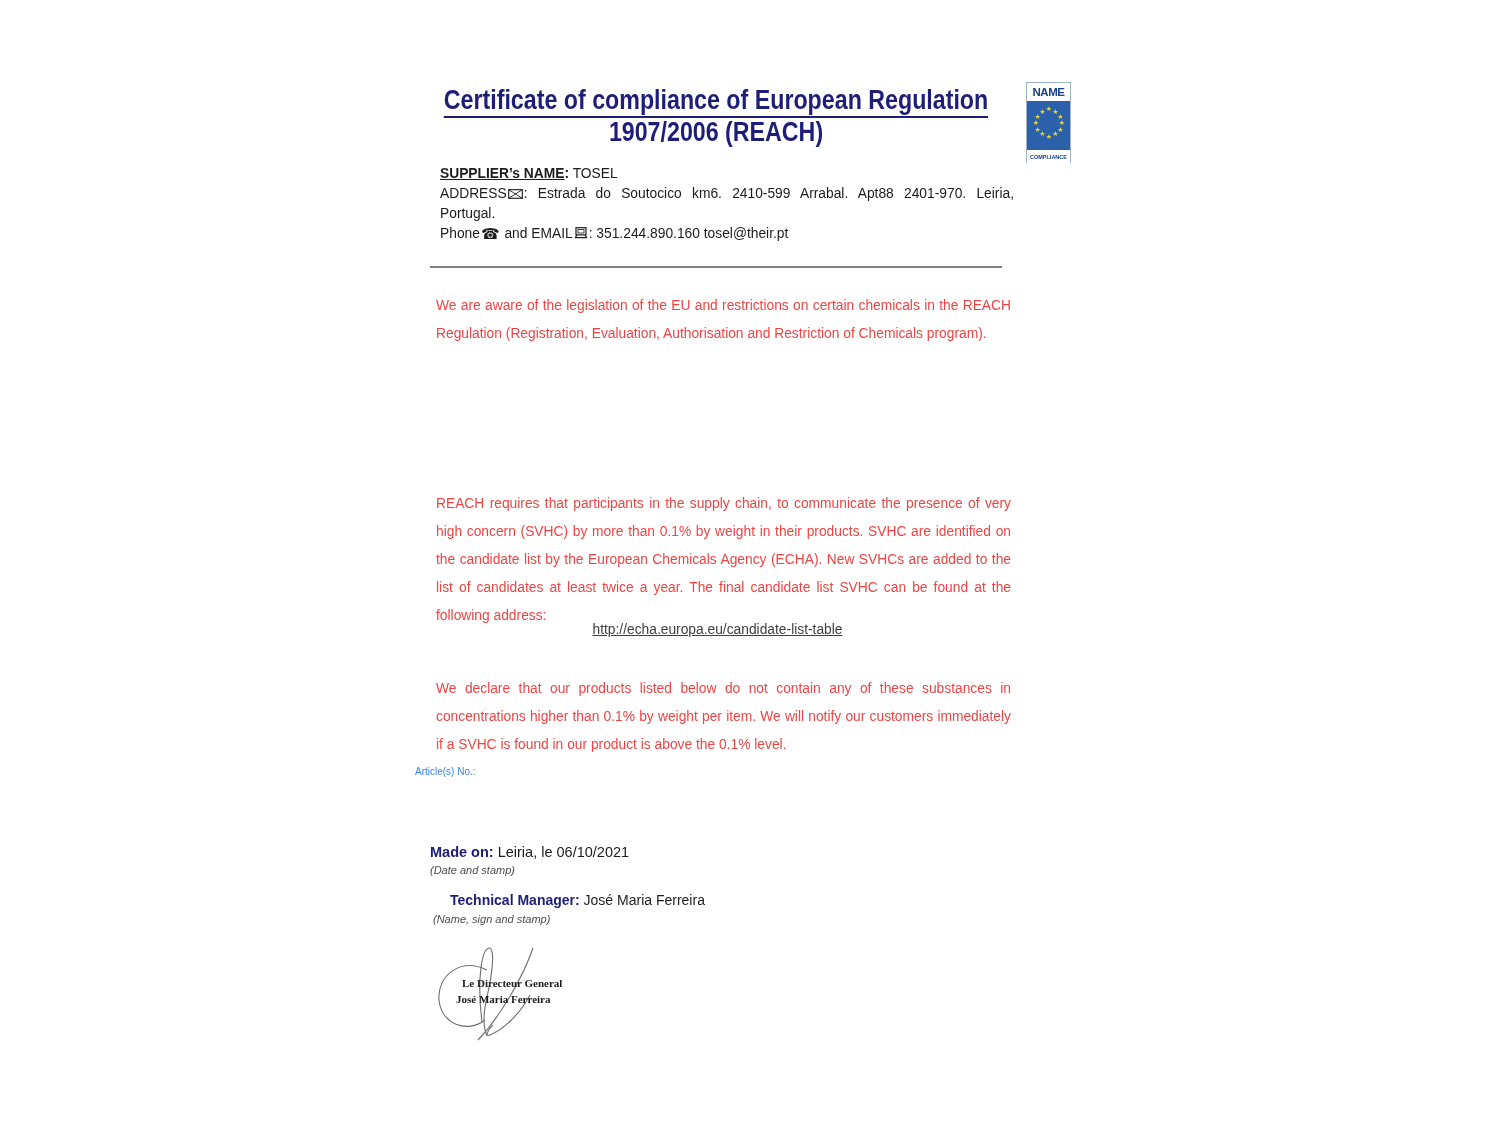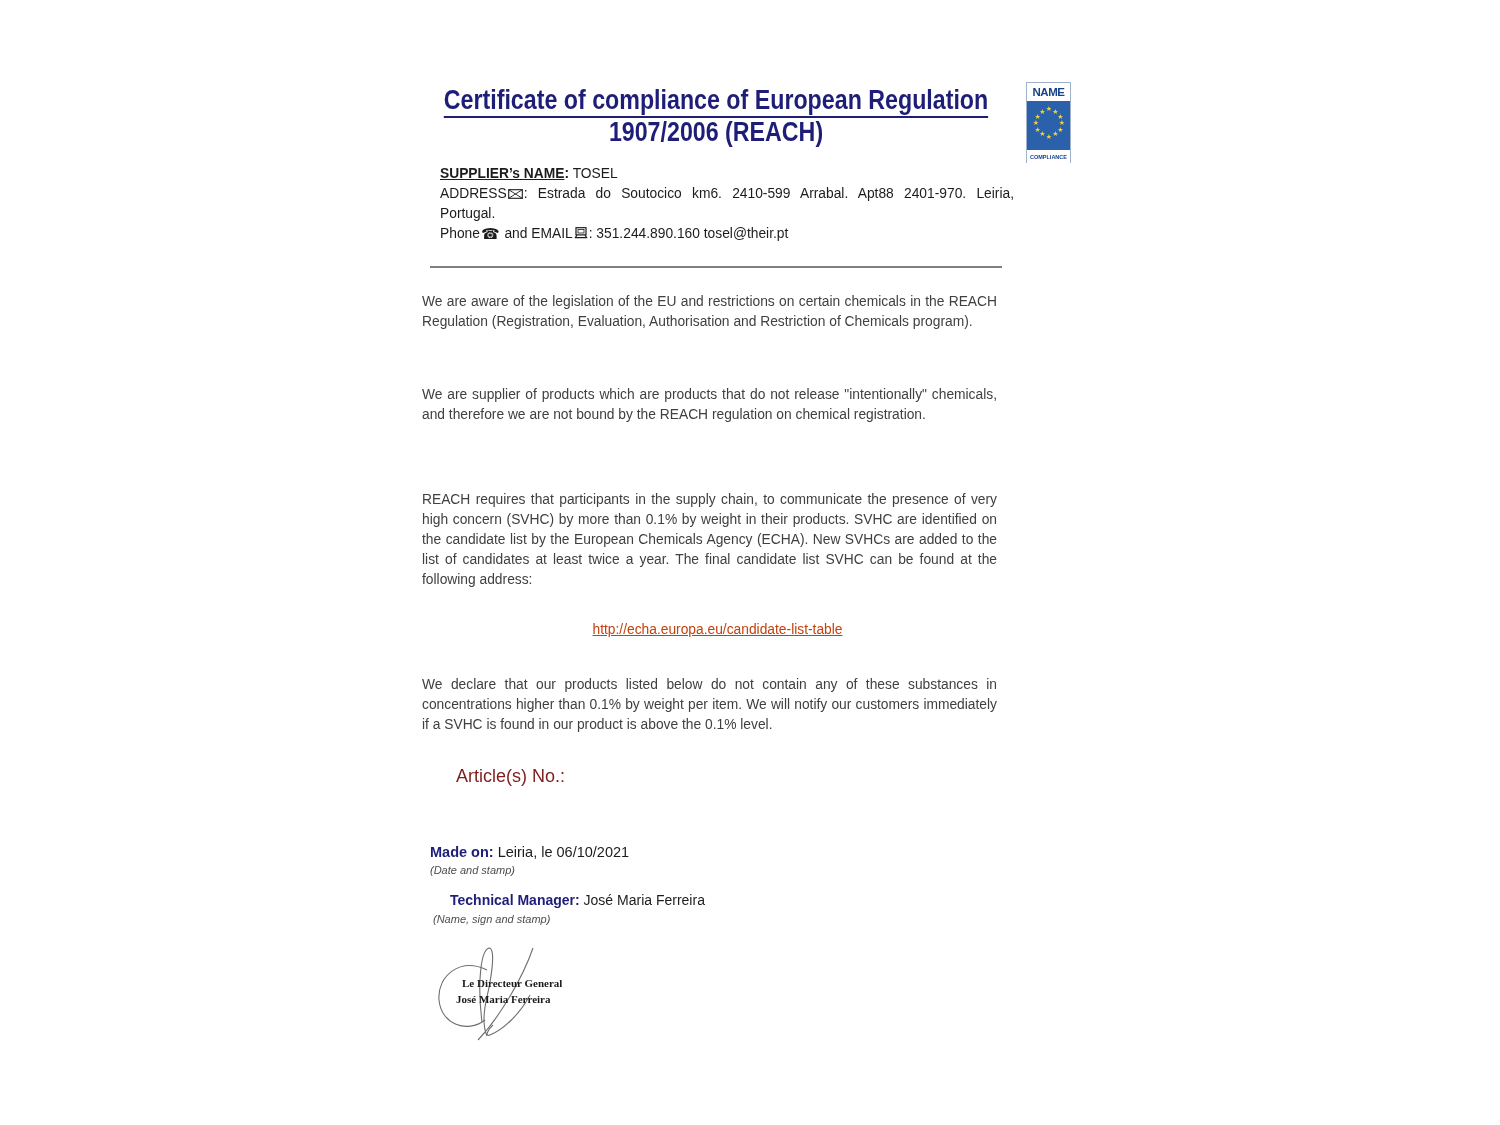--- a/index.html
+++ b/index.html
@@ -30,31 +30,31 @@
   .supplier{position:absolute;left:440px;top:164px;width:574px;font-size:13.8px;
             line-height:20px;color:#1c1c1c;text-align:justify;}
   .supplier .b{font-weight:bold;}
   .supplier .u{text-decoration:underline;}
   .icon-inline{display:inline-block;vertical-align:-1px;margin:0 1px;}
 
   
   .sep{position:absolute;left:430px;top:266px;width:572px;height:2px;background:#7f7f7f;}
 
   
-  .para{position:absolute;left:422px;width:575px;font-size:13.8px;line-height:20px;
-        color:#404040;text-align:justify;}
+  .para{position:absolute;left:436px;width:575px;font-size:13.8px;line-height:28px;
+        color:#ef4444;text-align:justify;}
   .p1{top:292px;}
   .p2{top:385px;}
   .p3{top:490px;}
   .p4{top:675px;}
 
   .linkline{position:absolute;left:430px;top:620px;width:575px;text-align:center;}
-  .linkline a{color:#c2410c;font-size:13.8px;text-decoration:underline;cursor:pointer;}
+  .linkline a{color:#404040;font-size:13.8px;text-decoration:underline;cursor:pointer;}
 
-  .article{position:absolute;left:456px;top:766px;font-size:18px;color:#7f1d1d;}
+  .article{position:absolute;left:415px;top:766px;font-size:10px;color:#3b82f6;}
 
   
   .made-on{position:absolute;left:430px;top:844px;font-size:14.5px;color:#1c1c1c;}
   .tech-mgr{position:absolute;left:450px;top:892px;font-size:14px;color:#1c1c1c;}
   .navy-b{font-weight:bold;color:#1e1e78;}
   .ital{}
   .caption{position:absolute;font-size:11px;font-style:italic;color:#4d4d4d;}
   .cap1{left:430px;top:864px;}
   .cap2{left:433px;top:913px;}
 
@@ -101,21 +101,20 @@
     <span>Phone</span><span class="icon-inline" style="font-size:15px;">☎</span><span> and EMAIL</span><svg class="icon-inline" width="14" height="12" viewBox="0 0 14 12">
         <rect x="2" y="0.7" width="10" height="7.2" fill="none" stroke="#1c1c1c" stroke-width="1.2"></rect>
         <rect x="4" y="2.4" width="6" height="3.6" fill="none" stroke="#1c1c1c" stroke-width="0.8"></rect>
         <path d="M0.8,10.6 H13.2 M3,8 L1.5,10.4 M11,8 L12.5,10.4" fill="none" stroke="#1c1c1c" stroke-width="1.1"></path>
       </svg><span>: 351.244.890.160 tosel@their.pt</span>
   </div>
 
   <div class="sep"></div>
 
   <div class="para p1">We are aware of the legislation of the EU and restrictions on certain chemicals in the REACH Regulation (Registration, Evaluation, Authorisation and Restriction of Chemicals program).</div>
-  <div class="para p2">We are supplier of products which are products that do not release "intentionally" chemicals, and therefore we are not bound by the REACH regulation on chemical registration.</div>
   <div class="para p3">REACH requires that participants in the supply chain, to communicate the presence of very high concern (SVHC) by more than 0.1% by weight in their products. SVHC are identified on the candidate list by the European Chemicals Agency (ECHA). New SVHCs are added to the list of candidates at least twice a year. The final candidate list SVHC can be found at the following address:</div>
 
   <div class="linkline">
     <a>http://echa.europa.eu/candidate-list-table</a>
   </div>
 
   <div class="para p4">We declare that our products listed below do not contain any of these substances in concentrations higher than 0.1% by weight per item. We will notify our customers immediately if a SVHC is found in our product is above the 0.1% level.</div>
 
   <div class="article">Article(s) No.:</div>
 

